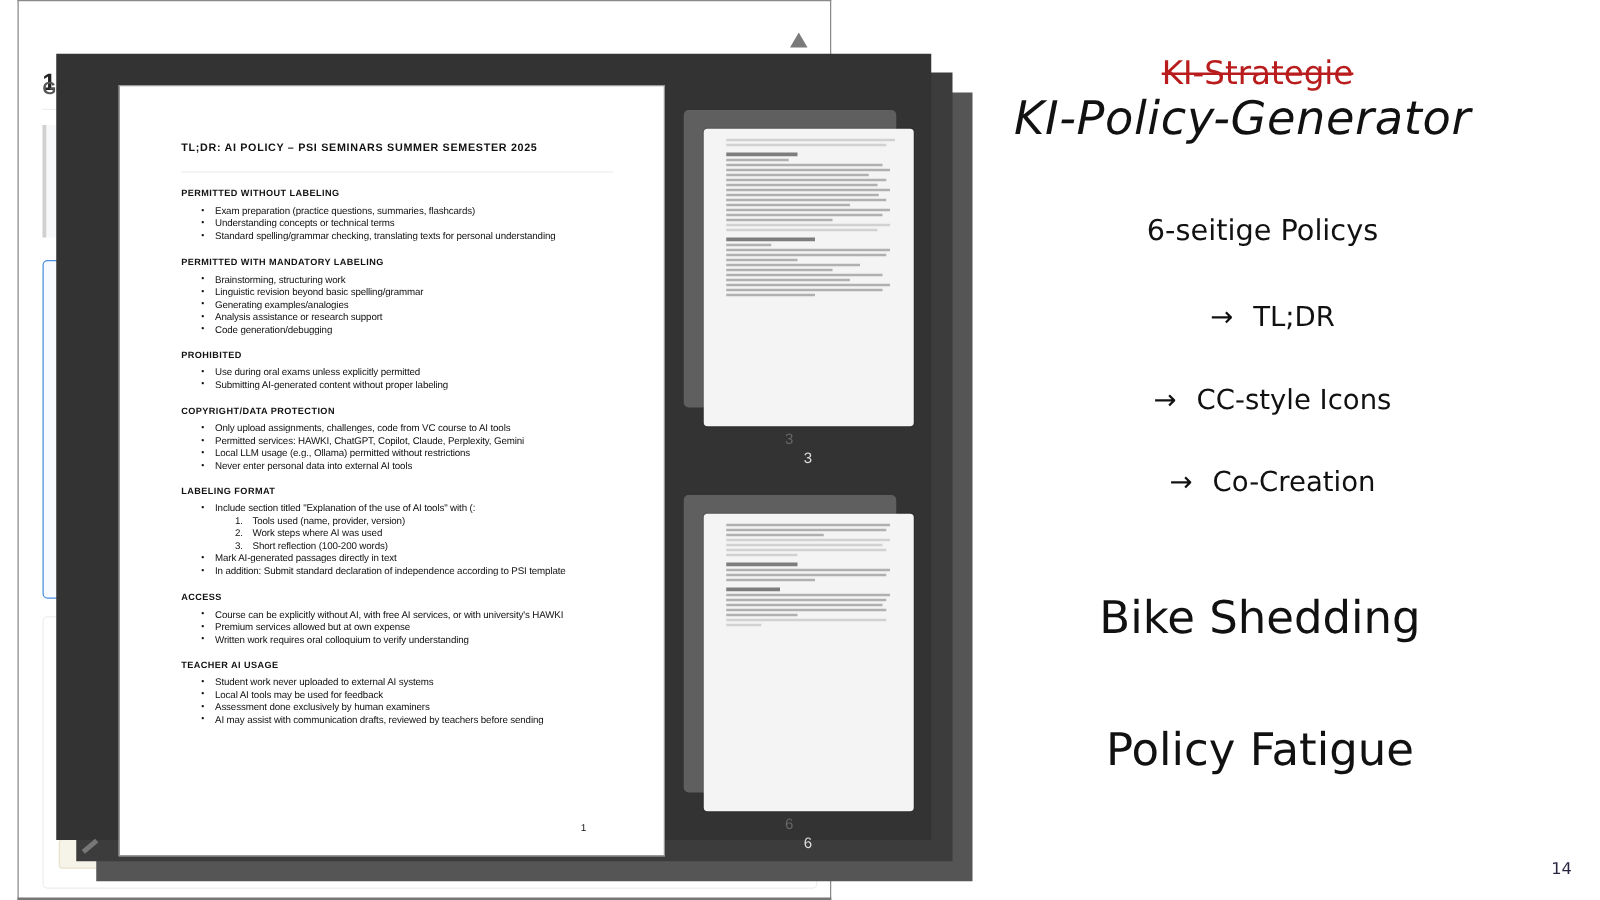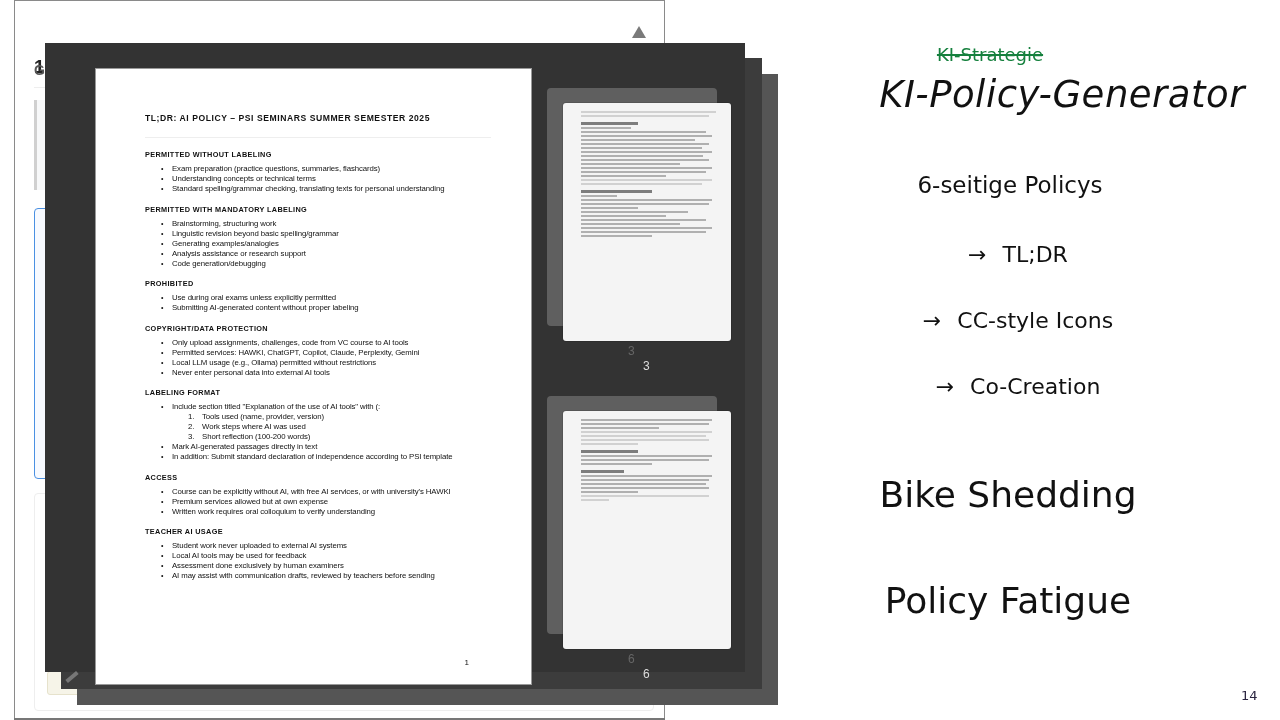--- a/index.html
+++ b/index.html
@@ -95,24 +95,24 @@
   .doc-sublist li { font-size: 7.8px; line-height: 10px; }
   .doc-sublist li .num { display: inline-block; width: 12px; }
   .doc-pagenum { position: absolute; right: 62px; top: 589px; font-size: 8px; }
 
   
   .slide-text {
     position: absolute; left: 800px; width: 420px; text-align: center;
     font-family: "DejaVu Sans", sans-serif; color: #111;
   }
   .strike {
-    top: 44px; font-size: 18px; color: #15803d; text-decoration: line-through;
-    text-decoration-thickness: 2px; left: 780px;
-  }
-  .slide-title { top: 73px; font-size: 37px; font-style: italic; left: 852px; letter-spacing: 0.5px; }
+    top: 44px; font-size: 26px; color: #b91c1c; text-decoration: line-through;
+    text-decoration-thickness: 2px; left: 796px;
+  }
+  .slide-title { top: 73px; font-size: 37px; font-style: italic; left: 784px; letter-spacing: 0.5px; }
   .bullet-main { top: 172px; font-size: 23px; left: 800px; }
   .arrow-item { font-size: 22px; }
   .arrow-item .arrow { margin-right: 16px; }
   .ai-1 { top: 242px; left: 808px; }
   .ai-2 { top: 308px; left: 808px; }
   .ai-3 { top: 374px; left: 808px; }
   .big-1 { top: 474px; font-size: 36px; left: 798px; }
   .big-2 { top: 580px; font-size: 36px; left: 798px; }
   .slide-number {
     position: absolute; left: 1241px; top: 688px; font-size: 13px; color: #2a2440;

